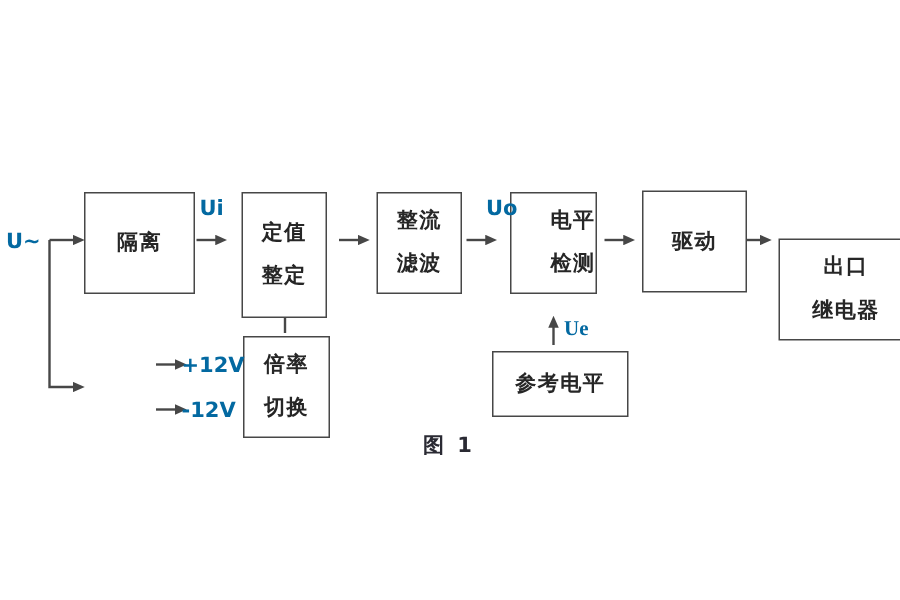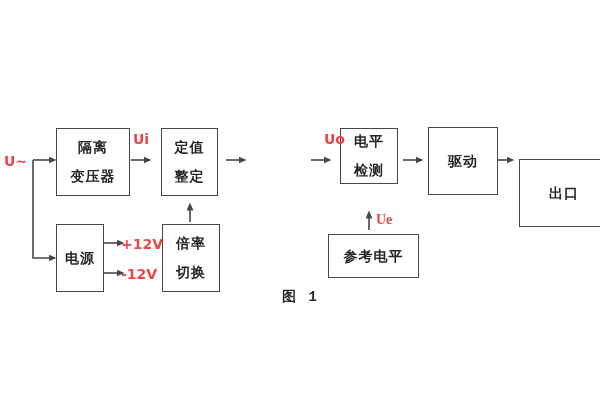--- a/index.html
+++ b/index.html
@@ -11,32 +11,32 @@
   .stage{position:absolute;inset:0;width:600px;height:400px;}
   svg.wires{position:absolute;left:0;top:0;pointer-events:none;}
   .block{
     position:absolute;box-sizing:border-box;
     border:1.6px solid #474747;background:#ffffff;
     display:flex;flex-direction:column;align-items:center;justify-content:center;
     font-size:14px;font-weight:bold;color:#262626;line-height:29px;
     letter-spacing:1px;white-space:nowrap;
   }
   .sig{
-    position:absolute;font-size:14px;font-weight:bold;color:#ef4444;
+    position:absolute;font-size:14px;font-weight:bold;color:#0369a1;
     white-space:nowrap;line-height:16px;
   }
   .caption{
     position:absolute;font-size:14px;font-weight:bold;color:#2a2a33;
     letter-spacing:2px;white-space:nowrap;
   }
   
   .b-iso   {left:56px;  top:128px; width:74px; height:68px;text-align:right;}
-  .b-set   {left:161px; top:128px; width:57px; height:68px;}
+  .b-set   {left:161px; top:128px; width:57px; height:84px;}
   .b-rect  {left:251px; top:128px; width:57px; height:68px;}
-  .b-lvl   {left:340px; top:128px; width:58px; height:56px;}
+  .b-lvl   {left:340px; top:128px; width:58px; height:68px;align-items:flex-end;}
   .b-drv   {left:428px; top:127px; width:70px; height:68px;}
   .b-out   {left:519px; top:127px; width:90px; height:68px;margin-top:32px;}
   .b-pwr   {left:56px;  top:224px; width:48px; height:68px;}
   .b-ratio {left:162px; top:224px; width:58px; height:68px;}
   .b-ref   {left:328px; top:234px; width:91px; height:44px; flex-direction:row;}
 </style>
 </head>
 <body>
 
 <div class="stage">
@@ -57,57 +57,58 @@
       <path d="M494,160 H507" marker-end="url(#arr)"></path>
       <path d="M104,243 H117" marker-end="url(#arr)"></path>
       <path d="M104,273 H117" marker-end="url(#arr)"></path>
       <path d="M190,222 V210" marker-end="url(#arr)"></path>
       <path d="M369,230 V218" marker-end="url(#arr)"></path>
     </g>
   </svg>
 
   <div class="block b-iso">
     <span>隔离</span>
-    <span>变压器</span>
   </div>
 
   <div class="block b-set">
     <span>定值</span>
     <span>整定</span>
   </div>
 
+  <div class="block b-rect">
+    <span>整流</span>
+    <span>滤波</span>
+  </div>
 
   <div class="block b-lvl">
     <span>电平</span>
     <span>检测</span>
   </div>
 
   <div class="block b-drv">
     <span>驱动</span>
   </div>
 
   <div class="block b-out">
     <span>出口</span>
+    <span>继电器</span>
   </div>
 
-  <div class="block b-pwr">
-    <span>电源</span>
-  </div>
 
   <div class="block b-ratio">
     <span>倍率</span>
     <span>切换</span>
   </div>
 
   <div class="block b-ref">
     <span>参考电平</span>
   </div>
 
   <span class="sig" style="left:4px;top:153px;">U~</span>
   <span class="sig" style="left:133px;top:131px;">Ui</span>
   <span class="sig" style="left:308px;top:131px;margin-left:16px;">Uo</span>
   <span class="sig" style="left:376px;top:212px;font-family:Liberation Serif, serif;">Ue</span>
   <span class="sig" style="left:121px;top:236px;">+12V</span>
   <span class="sig" style="left:121px;top:266px;">-12V</span>
 
-  <span class="caption" style="left:282px;top:288px;font-family:Liberation Mono, monospace;">图 1</span>
+  <span class="caption" style="left:282px;top:288px;">图 1</span>
 
 </div>
 
 </body></html>

